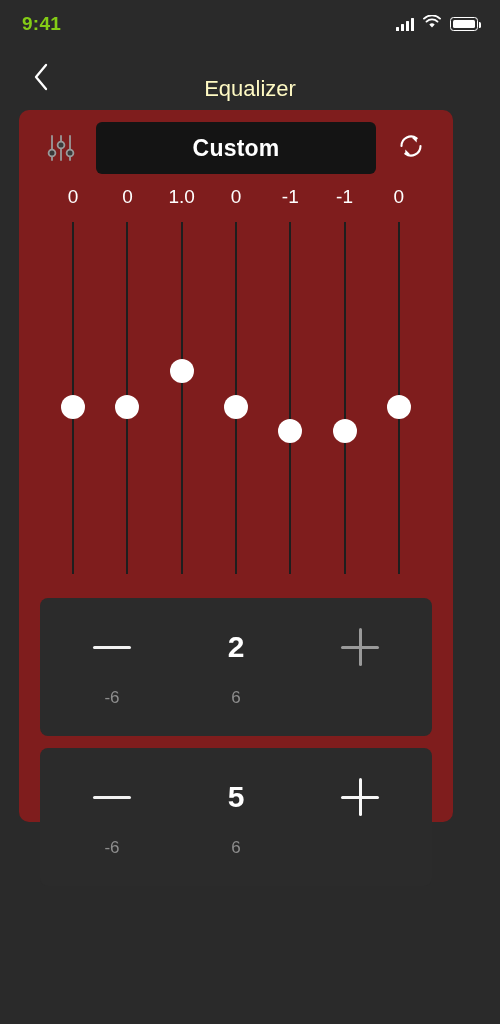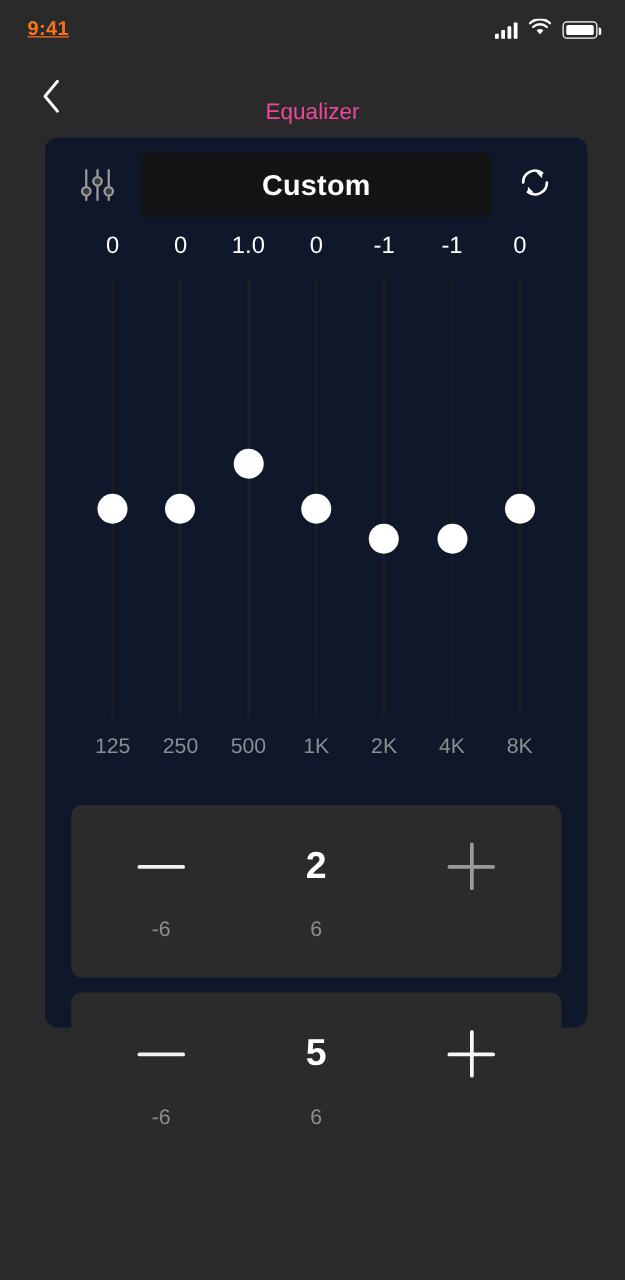--- a/index.html
+++ b/index.html
@@ -10,21 +10,21 @@
     color:#ffffff;
     overflow:hidden;
     position:relative;
   }
 
   
   .statusbar {
     height:48px; display:flex; align-items:center;
     justify-content:space-between; padding:0 22px;
   }
-  .status-time { font-size:16px; font-weight:600; letter-spacing:.3px; color:#f97316;text-decoration:underline; }
+  .status-time { font-size:19px; font-weight:600; letter-spacing:.3px; color:#84cc16; }
   .status-icons { display:flex; align-items:center; gap:9px; }
   .signal { display:flex; align-items:flex-end; gap:2px; height:14px; }
   .signal i { width:3px; background:#fff; border-radius:.5px; display:block; }
   .signal i:nth-child(1){ height:4px; }
   .signal i:nth-child(2){ height:7px; }
   .signal i:nth-child(3){ height:10px; }
   .signal i:nth-child(4){ height:13px; }
   .battery {
     width:28px; height:14px; border:1.6px solid #fff; border-radius:3.5px;
     position:relative; padding:1.6px;
@@ -36,27 +36,27 @@
   .battery span { display:block; height:100%; width:100%; background:#fff; border-radius:1.5px; }
 
   
   .navbar {
     height:62px; display:flex; align-items:center;
     position:relative; padding:0 24px;
   }
   .back-btn { width:34px; height:34px; display:flex; align-items:center; justify-content:center; cursor:pointer; }
   .nav-title {
     position:absolute; left:0; right:0; text-align:center;
-    font-size:18px; font-weight:400; color:#ec4899; pointer-events:none;margin-top:20px;
+    font-size:22px; font-weight:400; color:#fef9c3; pointer-events:none;margin-top:20px;
   }
 
   
   .eq-panel {
-    position:absolute; left:36px; top:110px; width:434px; height:712px;
-    background:#0f172a; border-radius:10px; padding:0 12px;
+    position:absolute; left:19px; top:110px; width:434px; height:712px;
+    background:#7f1d1d; border-radius:10px; padding:0 12px;
   }
 
   .preset-row {
     display:flex; align-items:center; justify-content:space-between;
     height:76px; padding:0 9px;
   }
   .sliders-icon, .reset-icon { width:42px; height:42px; display:flex; align-items:center; justify-content:center; cursor:pointer; }
   .preset-btn {
     flex:1; margin:0 14px; height:52px; background:#141414;
     border-radius:6px; display:flex; align-items:center; justify-content:center;
@@ -217,29 +217,20 @@
     <div class="band-col">
       <div class="track"></div>
       <div class="thumb" style="top: 59.3%;"></div>
     </div>
     <div class="band-col">
       <div class="track"></div>
       <div class="thumb" style="top: 52.5%;"></div>
     </div>
   </div>
 
-  <div class="band-grid freq-row">
-    <div class="freq-cell">125</div>
-    <div class="freq-cell">250</div>
-    <div class="freq-cell">500</div>
-    <div class="freq-cell">1K</div>
-    <div class="freq-cell">2K</div>
-    <div class="freq-cell">4K</div>
-    <div class="freq-cell">8K</div>
-  </div>
 
   <div class="stepper" style="margin-top:24px;">
     <div class="stepper-main">
       <div class="step-btn">
         <span class="minus-glyph"></span>
       </div>
       <div class="step-value">2</div>
       <div class="step-btn">
         <span class="plus-glyph plus-dim"></span>
       </div>

